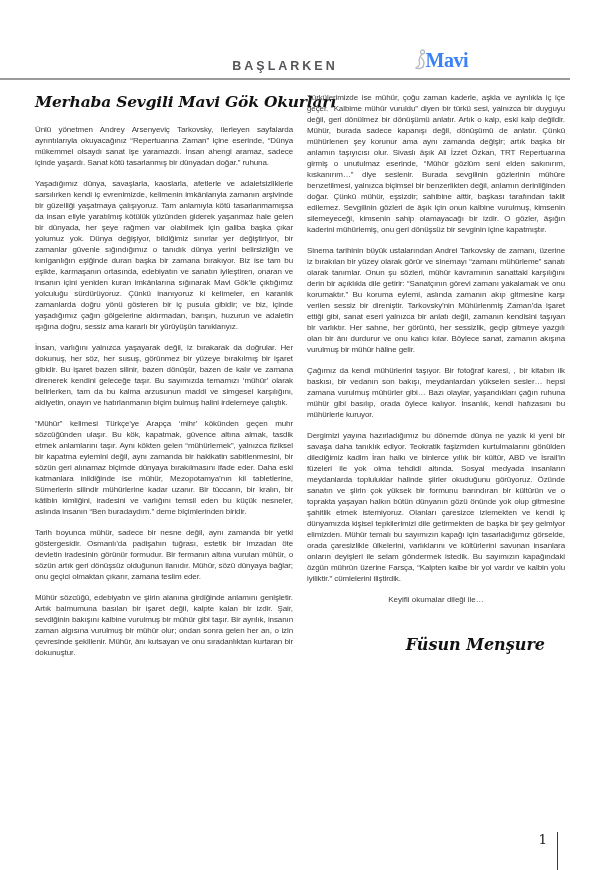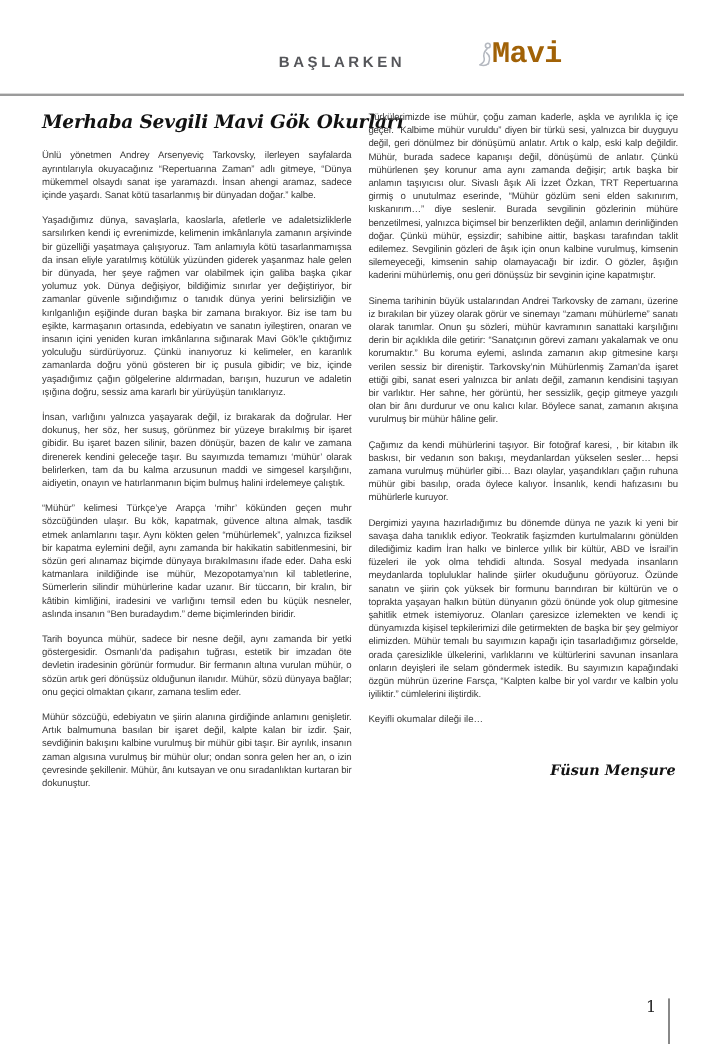--- a/index.html
+++ b/index.html
@@ -4,56 +4,56 @@
 <style>
   html,body{margin:0;padding:0;}
   body{
     width:600px;height:870px;background:#ffffff;position:relative;
     font-family:"Liberation Sans","DejaVu Sans",sans-serif;
     -webkit-font-smoothing:antialiased;
   }
   .page{position:absolute;inset:0;overflow:hidden;background:#fff;}
 
   
-  .hdr{position:absolute;top:36px;left:0;width:500px;height:28px;}
+  .hdr{position:absolute;top:50px;left:0;width:500px;height:28px;}
   .section-title{
     position:absolute;left:0;width:570px;top:9px;text-align:center;
     font-size:12.5px;font-weight:bold;letter-spacing:3px;color:#55565a;
   }
   .logo{position:absolute;right:32px;top:-4px;display:flex;align-items:flex-start;}
   .logo-icon{margin:3px -2px 0 0;}
   .logo-text{
-    font-family:Liberation Mono, monospace;font-weight:bold;
-    font-size:25px;color:#a16207;letter-spacing:-0.5px;line-height:28px;
+    font-family:Liberation Serif, serif;font-weight:bold;
+    font-size:20px;color:#3b82f6;letter-spacing:-0.5px;line-height:28px;
   }
   .rule{position:absolute;top:78px;left:0;width:570px;height:2px;background:#9b9b9b;}
 
   
   .columns{
     position:absolute;top:92px;left:35px;width:530px;height:770px;
     display:flex;gap:14px;
   }
   .col{width:258px;flex:0 0 258px;}
   h1.title{
     margin:0 0 13px 0;font-family:"DejaVu Serif","Liberation Serif",serif;
     font-style:italic;font-weight:bold;font-size:15.5px;color:#121212;
     letter-spacing:-0.2px;white-space:nowrap;
   }
   .para{
     margin:0 0 10px 0;font-size:8px;line-height:11px;letter-spacing:-0.1px;
     color:#3a3a3a;text-align:justify;
   }
   .para .it{}
   .closing{
-    margin:2px 0 12px 0;font-size:8px;line-height:11px;color:#3a3a3a;text-align:left;
+    margin:2px 0 12px 0;font-size:8px;line-height:11px;color:#3a3a3a;text-align:center;
   }
   .signature{
-    margin:30px 2px 0 0;text-align:right;
+    margin:30px 20px 0 0;text-align:right;
     font-family:"DejaVu Serif","Liberation Serif",serif;
-    font-style:italic;font-weight:bold;font-size:12px;color:#121212;
+    font-style:italic;font-weight:bold;font-size:16px;color:#121212;
   }
 
   
   .pnum{
     position:absolute;right:53px;bottom:23px;
     font-family:"DejaVu Serif","Liberation Serif",serif;
     font-size:13.5px;color:#222;
   }
   .pbar{position:absolute;right:42px;bottom:0;width:1.5px;height:38px;background:#3a3a3a;}
 </style>
@@ -76,21 +76,21 @@
       <span class="logo-text">Mavi</span>
     </div>
   </div>
 
   <div class="rule"></div>
 
   <main class="columns">
     <section class="col">
       <h1 class="title">Merhaba Sevgili Mavi Gök Okurları</h1>
       <div>
-          <p class="para"><span>Ünlü yönetmen Andrey Arsenyeviç Tarkovsky, ilerleyen sayfalarda ayrıntılarıyla okuyacağınız </span><span class="it">“Repertuarına Zaman”</span><span> adlı gitmeye, </span><span class="it">“Dünya mükemmel olsaydı sanat işe yaramazdı. İnsan ahengi aramaz, sadece içinde yaşardı. Sanat kötü tasarlanmış bir dünyadan doğar.”</span><span> kalbe.</span></p>
+          <p class="para"><span>Ünlü yönetmen Andrey Arsenyeviç Tarkovsky, ilerleyen sayfalarda ayrıntılarıyla okuyacağınız </span><span class="it">“Repertuarına Zaman”</span><span> içine eserinde, </span><span class="it">“Dünya mükemmel olsaydı sanat işe yaramazdı. İnsan ahengi aramaz, sadece içinde yaşardı. Sanat kötü tasarlanmış bir dünyadan doğar.”</span><span> ruhuna.</span></p>
           <p class="para"><span>Yaşadığımız dünya, savaşlarla, kaoslarla, afetlerle ve adaletsizliklerle sarsılırken kendi iç evrenimizde, kelimenin imkânlarıyla zamanın arşivinde bir güzelliği yaşatmaya çalışıyoruz. Tam anlamıyla kötü tasarlanmamışsa da insan eliyle yaratılmış kötülük yüzünden giderek yaşanmaz hale gelen bir dünyada, her şeye rağmen var olabilmek için galiba başka çıkar yolumuz yok. Dünya değişiyor, bildiğimiz sınırlar yer değiştiriyor, bir zamanlar güvenle sığındığımız o tanıdık dünya yerini belirsizliğin ve kırılganlığın eşiğinde duran başka bir zamana bırakıyor. Biz ise tam bu eşikte, karmaşanın ortasında, edebiyatın ve sanatın iyileştiren, onaran ve insanın içini yeniden kuran imkânlarına sığınarak Mavi Gök’le çıktığımız yolculuğu sürdürüyoruz. Çünkü inanıyoruz ki kelimeler, en karanlık zamanlarda doğru yönü gösteren bir iç pusula gibidir; ve biz, içinde yaşadığımız çağın gölgelerine aldırmadan, barışın, huzurun ve adaletin ışığına doğru, sessiz ama kararlı bir yürüyüşün tanıklarıyız.</span></p>
           <p class="para"><span>İnsan, varlığını yalnızca yaşayarak değil, iz bırakarak da doğrular. Her dokunuş, her söz, her susuş, görünmez bir yüzeye bırakılmış bir işaret gibidir. Bu işaret bazen silinir, bazen dönüşür, bazen de kalır ve zamana direnerek kendini geleceğe taşır. Bu sayımızda temamızı ‘mühür’ olarak belirlerken, tam da bu kalma arzusunun maddi ve simgesel karşılığını, aidiyetin, onayın ve hatırlanmanın biçim bulmuş halini irdelemeye çalıştık.</span></p>
           <p class="para"><span>“Mühür” kelimesi Türkçe’ye Arapça </span><span class="it">‘mihr’</span><span> kökünden geçen </span><span class="it">muhr</span><span> sözcüğünden ulaşır. Bu kök, kapatmak, güvence altına almak, tasdik etmek anlamlarını taşır. Aynı kökten gelen “mühürlemek”, yalnızca fiziksel bir kapatma eylemini değil, aynı zamanda bir hakikatin sabitlenmesini, bir sözün geri alınamaz biçimde dünyaya bırakılmasını ifade eder. Daha eski katmanlara inildiğinde ise mühür, Mezopotamya’nın kil tabletlerine, Sümerlerin silindir mühürlerine kadar uzanır. Bir tüccarın, bir kralın, bir kâtibin kimliğini, iradesini ve varlığını temsil eden bu küçük nesneler, aslında insanın </span><span class="it">“Ben buradaydım.”</span><span> deme biçimlerinden biridir.</span></p>
           <p class="para"><span>Tarih boyunca mühür, sadece bir nesne değil, aynı zamanda bir yetki göstergesidir. Osmanlı’da padişahın tuğrası, estetik bir imzadan öte devletin iradesinin görünür formudur. Bir fermanın altına vurulan mühür, o sözün artık geri dönüşsüz olduğunun ilanıdır. Mühür, sözü dünyaya bağlar; onu geçici olmaktan çıkarır, zamana teslim eder.</span></p>
           <p class="para"><span>Mühür sözcüğü, edebiyatın ve şiirin alanına girdiğinde anlamını genişletir. Artık balmumuna basılan bir işaret değil, kalpte kalan bir izdir. Şair, sevdiğinin bakışını kalbine vurulmuş bir mühür gibi taşır. Bir ayrılık, insanın zaman algısına vurulmuş bir mühür olur; ondan sonra gelen her an, o izin çevresinde şekillenir. Mühür, ânı kutsayan ve onu sıradanlıktan kurtaran bir dokunuştur.</span></p>
         </div>
     </section>
     <section class="col">
       <div>
           <p class="para"><span>Türkülerimizde ise mühür, çoğu zaman kaderle, aşkla ve ayrılıkla iç içe geçer. </span><span class="it">“Kalbime mühür vuruldu”</span><span> diyen bir türkü sesi, yalnızca bir duyguyu değil, geri dönülmez bir dönüşümü anlatır. Artık o kalp, eski kalp değildir. Mühür, burada sadece kapanışı değil, dönüşümü de anlatır. Çünkü mühürlenen şey korunur ama aynı zamanda değişir; artık başka bir anlamın taşıyıcısı olur. Sivaslı âşık Ali İzzet Özkan, TRT Repertuarına girmiş o unutulmaz eserinde, </span><span class="it">“Mühür gözlüm seni elden sakınırım, kıskanırım…”</span><span> diye seslenir. Burada sevgilinin gözlerinin mühüre benzetilmesi, yalnızca biçimsel bir benzerlikten değil, anlamın derinliğinden doğar. Çünkü mühür, eşsizdir; sahibine aittir, başkası tarafından taklit edilemez. Sevgilinin gözleri de âşık için onun kalbine vurulmuş, kimsenin silemeyeceği, kimsenin sahip olamayacağı bir izdir. O gözler, âşığın kaderini mühürlemiş, onu geri dönüşsüz bir sevginin içine kapatmıştır.</span></p>

